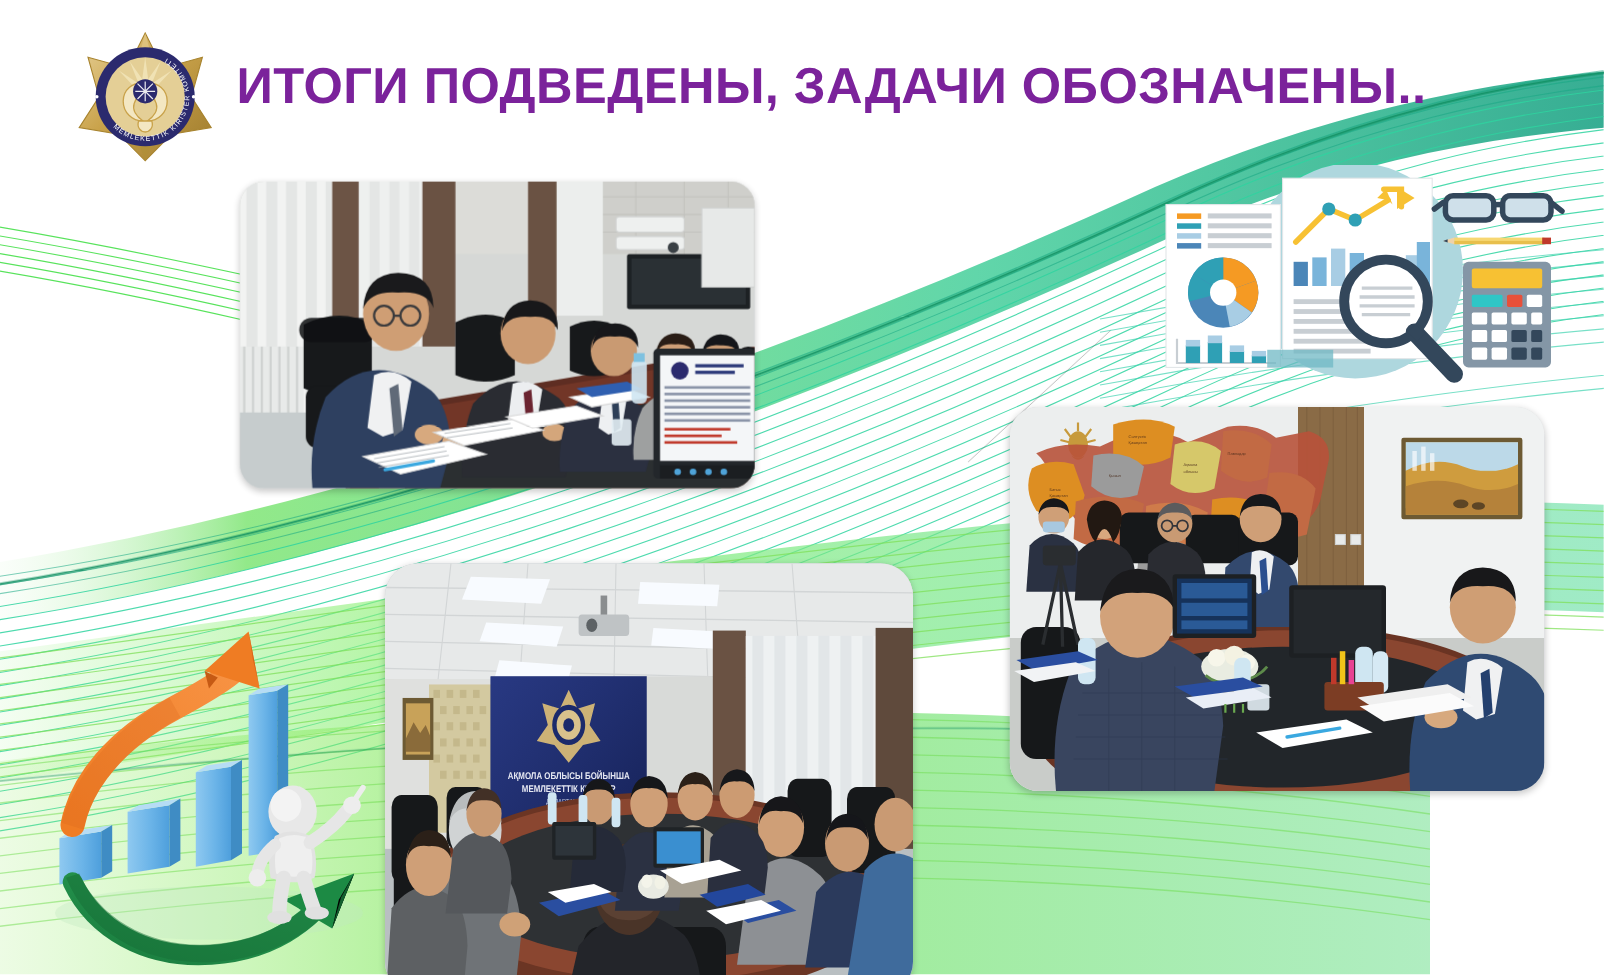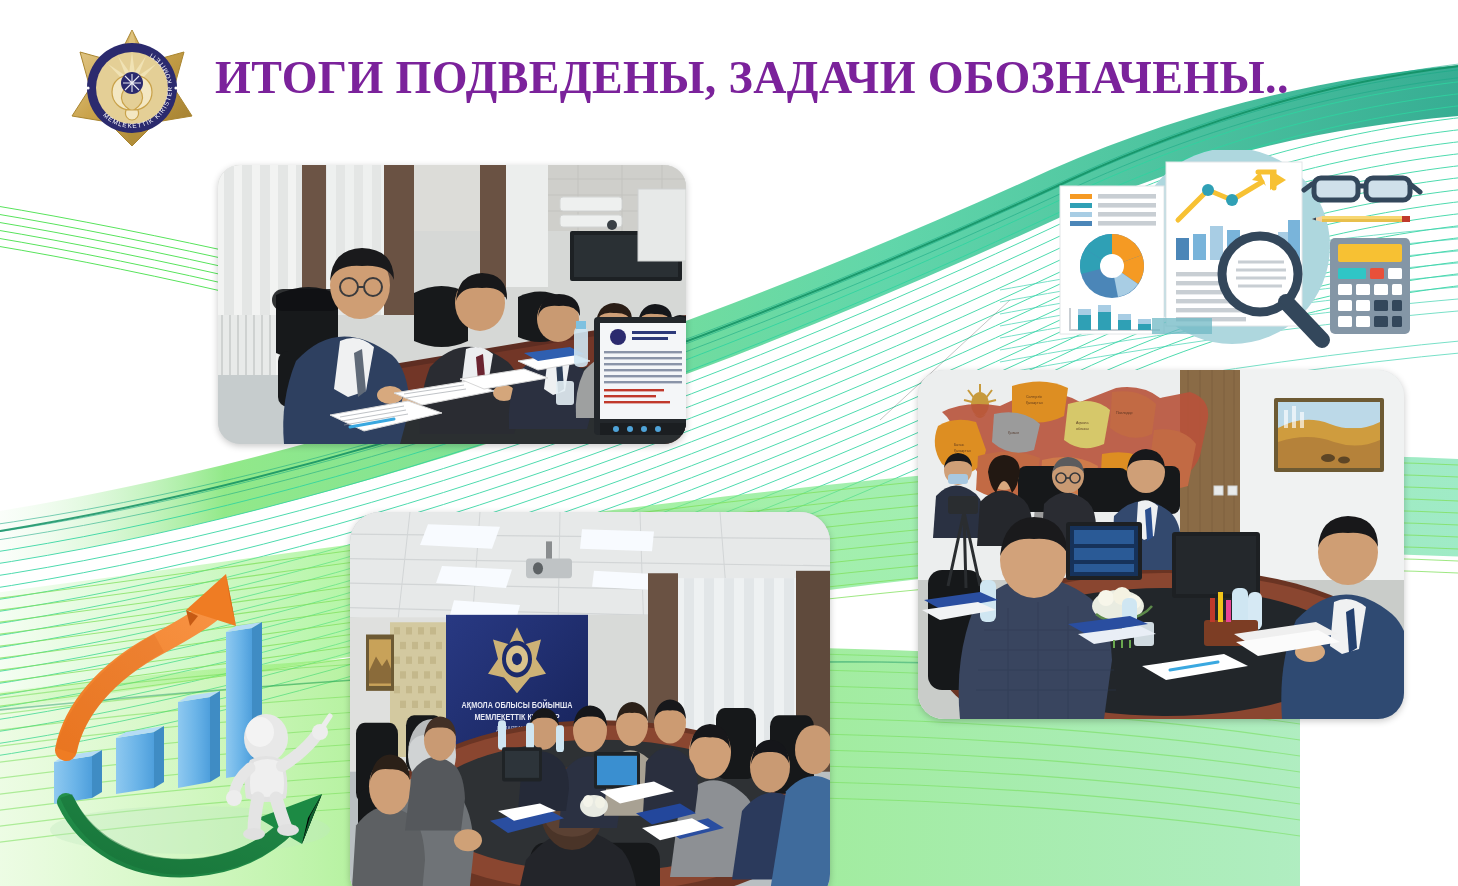--- a/index.html
+++ b/index.html
@@ -5,21 +5,21 @@
   html,body{margin:0;padding:0;background:#fff;}
   body{width:1458px;height:886px;overflow:hidden;font-family:"Liberation Serif",serif;}
   #stage{position:relative;width:1458px;height:886px;background:#ffffff;overflow:hidden;}
 
   
   .waves{position:absolute;inset:0;overflow:hidden;}
 
   
   .emblem{position:absolute;left:68px;top:26px;width:128px;height:124px;}
   .title{position:absolute;left:215px;top:48px;width:1185px;height:60px;
-    color:#7b229b;font-family:Liberation Serif, serif;font-weight:bold;
+    color:#7b229b;font-family:Liberation Sans, sans-serif;font-weight:bold;
     font-size:46px;letter-spacing:.4px;line-height:60px;white-space:nowrap;}
 
   
   .photo{position:absolute;border-radius:22px;overflow:hidden;background:#d9dde1;
     box-shadow:0 2px 7px rgba(0,0,0,.22);}
   .photo svg{display:block;width:100%;height:100%;}
 
   #photo-top{left:218px;top:165px;width:468px;height:279px;}
   #photo-bottom{left:350px;top:512px;width:480px;height:392px;border-radius:30px;}
   #photo-right{left:918px;top:370px;width:486px;height:349px;border-radius:26px;}

